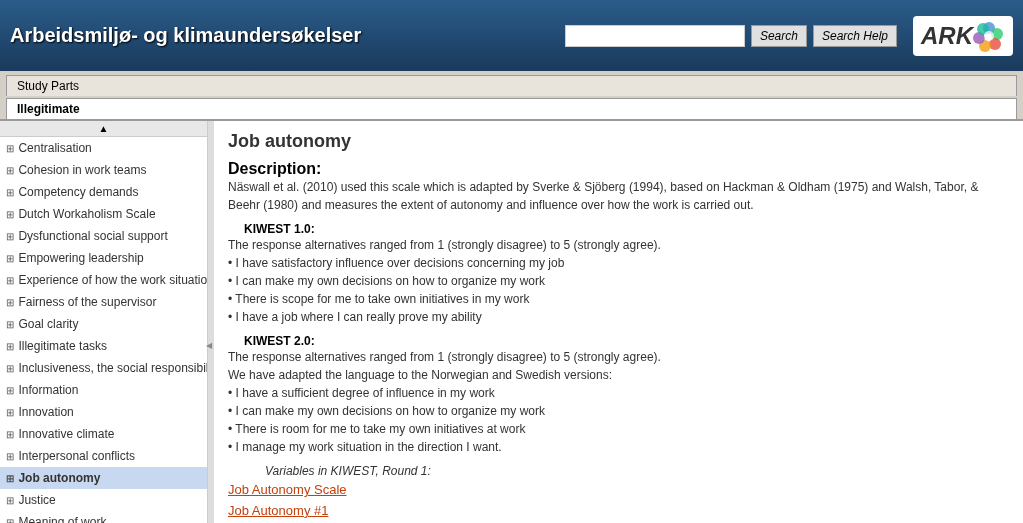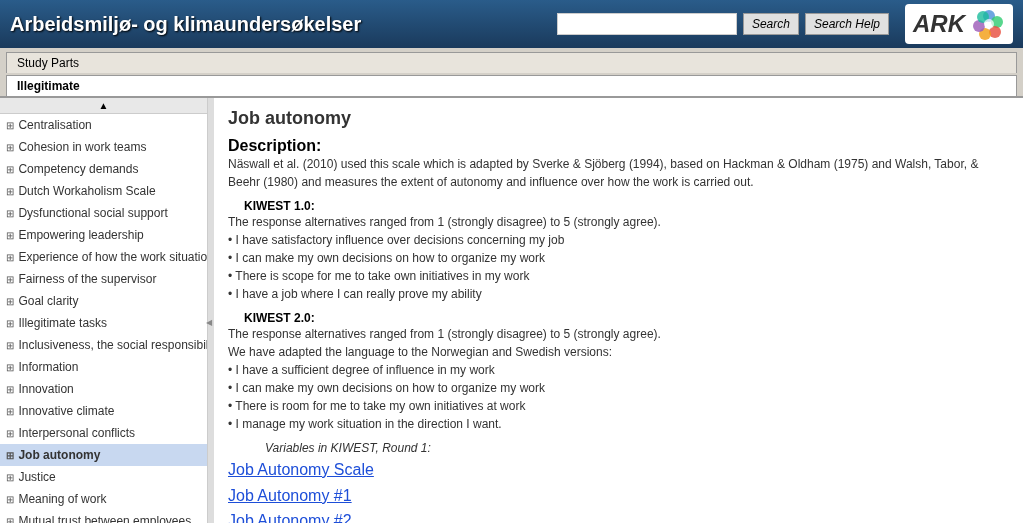--- a/index.html
+++ b/index.html
@@ -1,21 +1,21 @@
 <!DOCTYPE html>
 <html><head>
   <meta charset="utf-8">
   <style>
     * { box-sizing: border-box; margin: 0; padding: 0; }
     body { font-family: Arial, sans-serif; font-size: 12px; background: #fff; }
 
     
     #header {
       background: linear-gradient(180deg, #2a5c8a 0%, #1a3a5c 100%);
-      height: 48px;
+      height: 71px;
       display: flex;
       align-items: center;
       justify-content: space-between;
       padding: 0 10px;
     }
     #header-title {
       color: #fff;
       font-size: 20px;
       font-weight: bold;
       text-shadow: 1px 1px 2px #000;
@@ -40,21 +40,21 @@
       cursor: pointer;
       height: 22px;
       font-style: italic;
     }
     #logo-area {
       background: #fff;
       border-radius: 4px;
       padding: 4px 8px;
       display: flex;
       align-items: center;
-      gap: 8px;
+      gap: 0;
       margin-left: 10px;
     }
     #logo-text {
       font-size: 24px;
       font-weight: bold;
       color: #333;
       font-style: italic;
     }
     #logo-flower {
       width: 32px;
@@ -162,23 +162,23 @@
     }
     .variables-title {
       font-style: italic;
       font-size: 12px;
       color: #333;
       margin-bottom: 2px;
       margin-left: 37px;
     }
     .var-link {
       display: block;
-      color: #1d4ed8;
+      color: #c2410c;
       text-decoration: underline;
-      font-size: 16px;
+      font-size: 13px;
       cursor: pointer;
       line-height: 1.6;
     }
 
     
     #resize-handle {
       width: 6px;
       background: #ddd;
       cursor: col-resize;
       position: relative;

